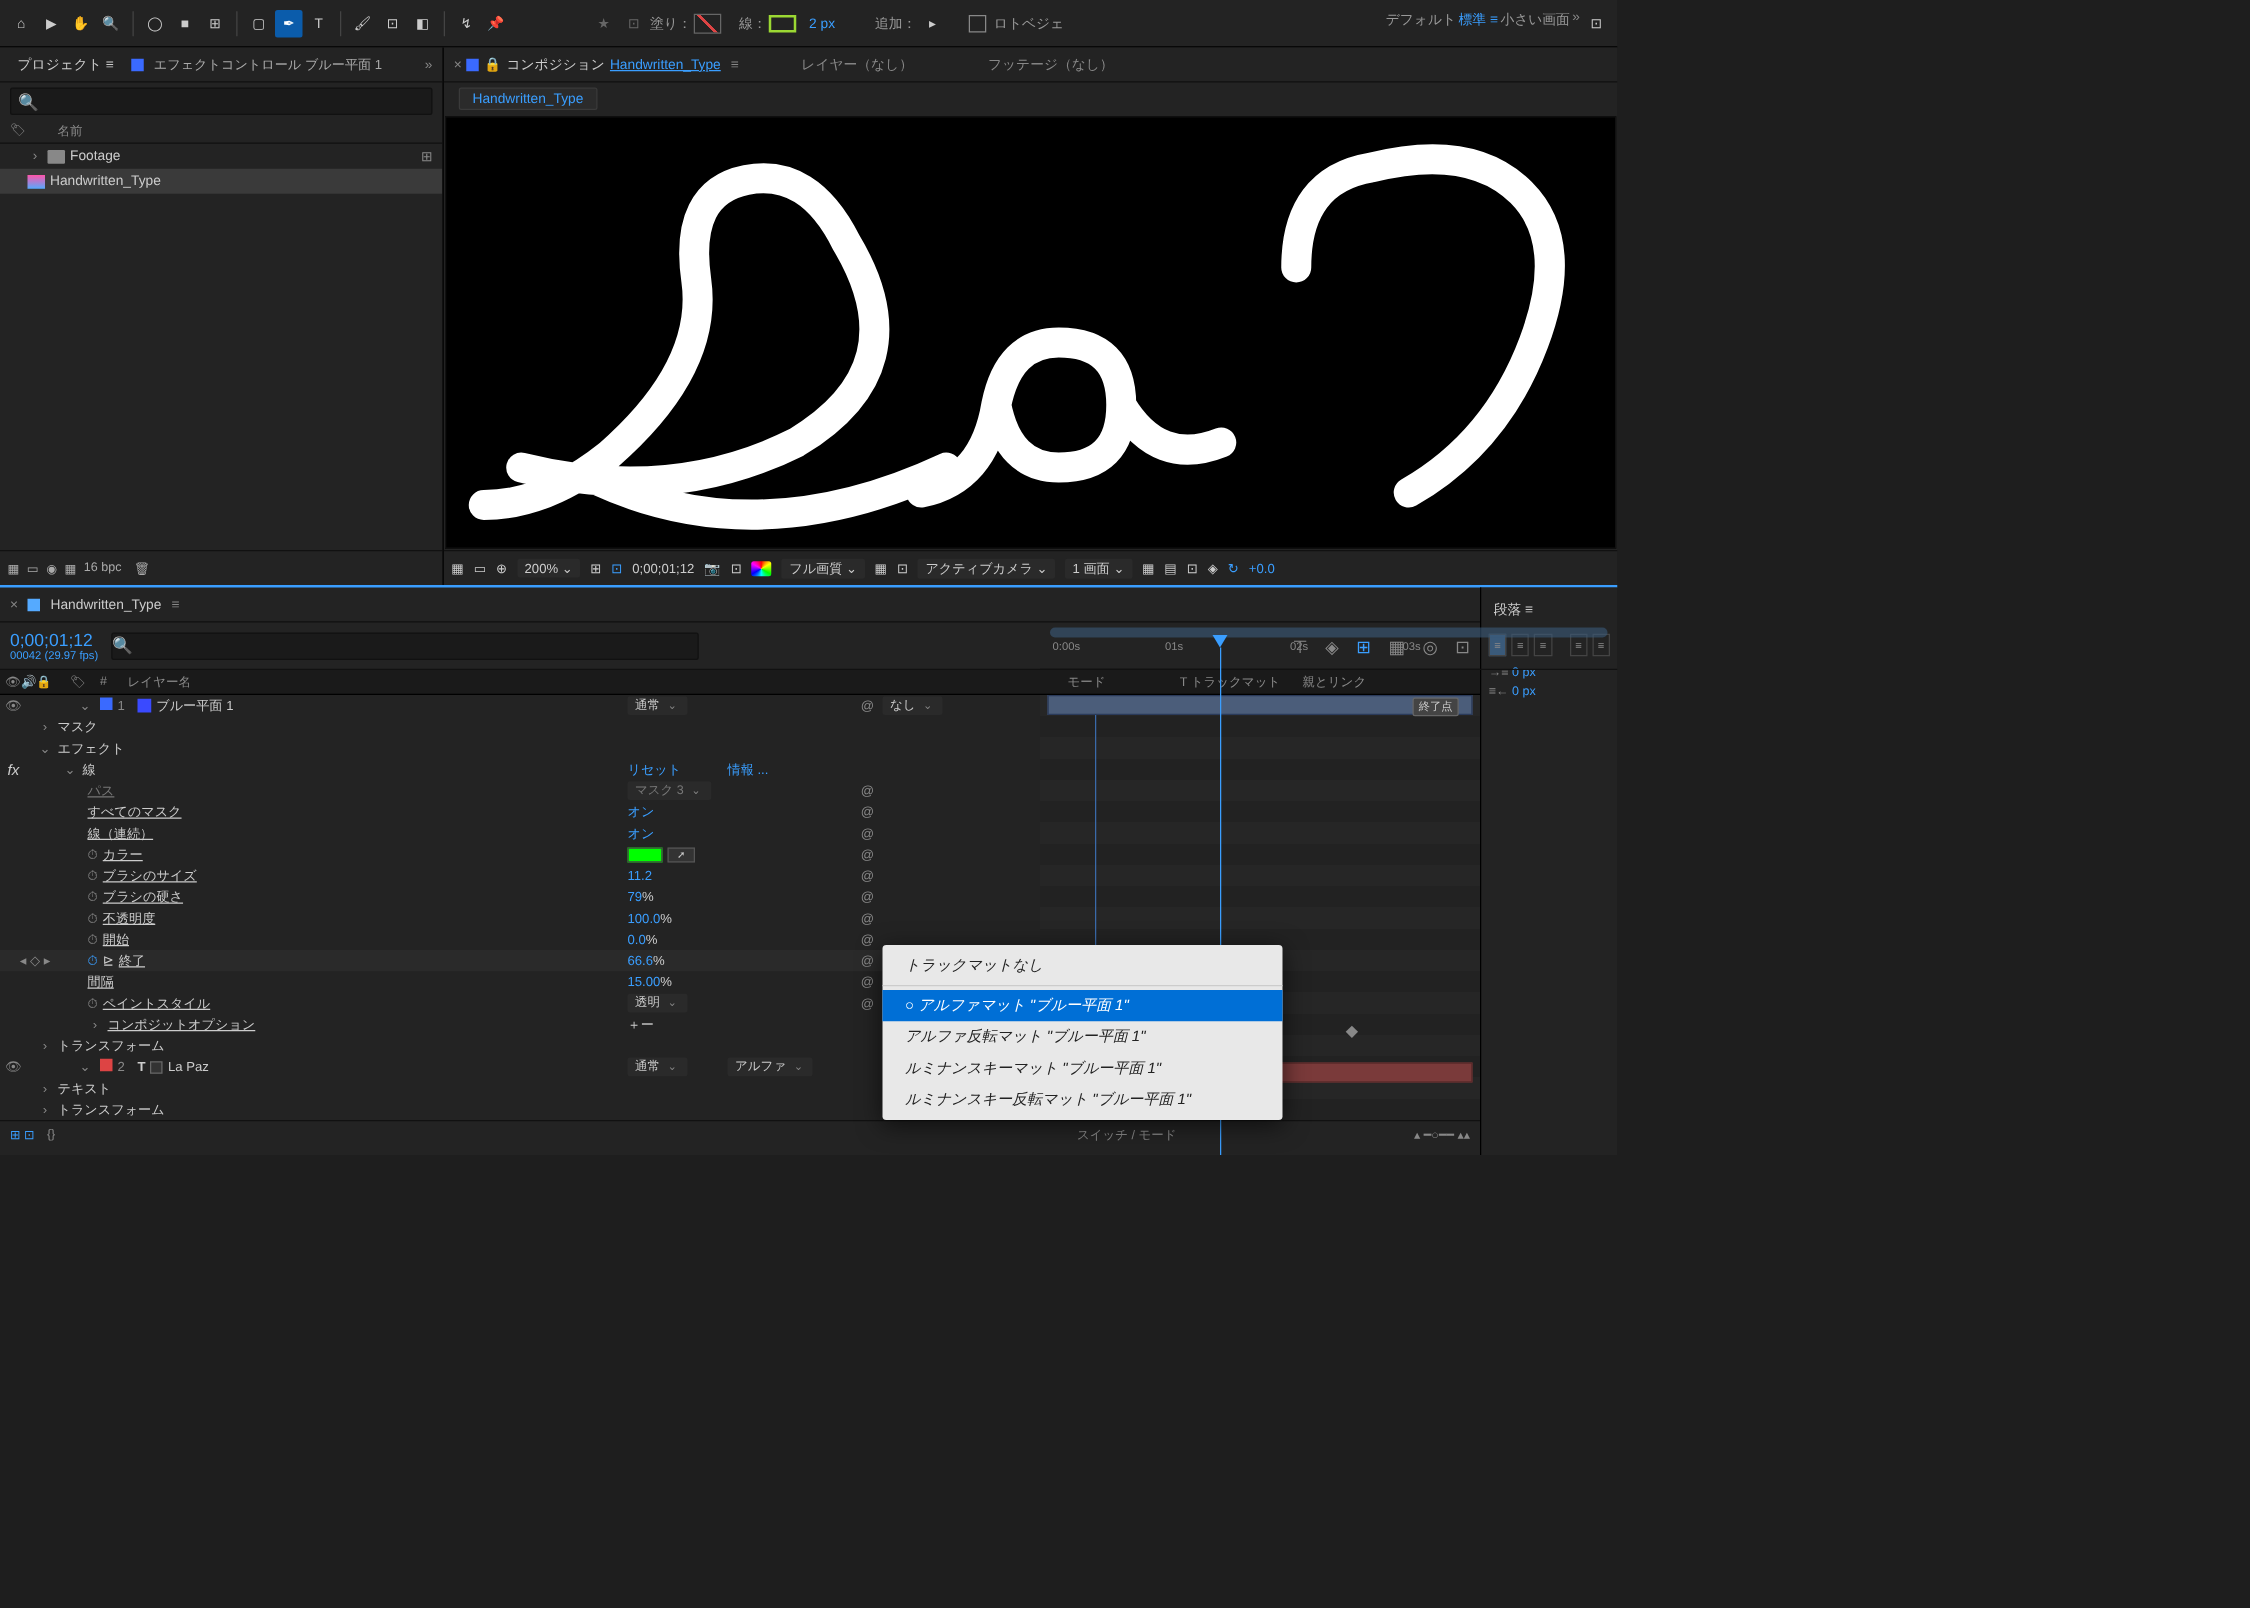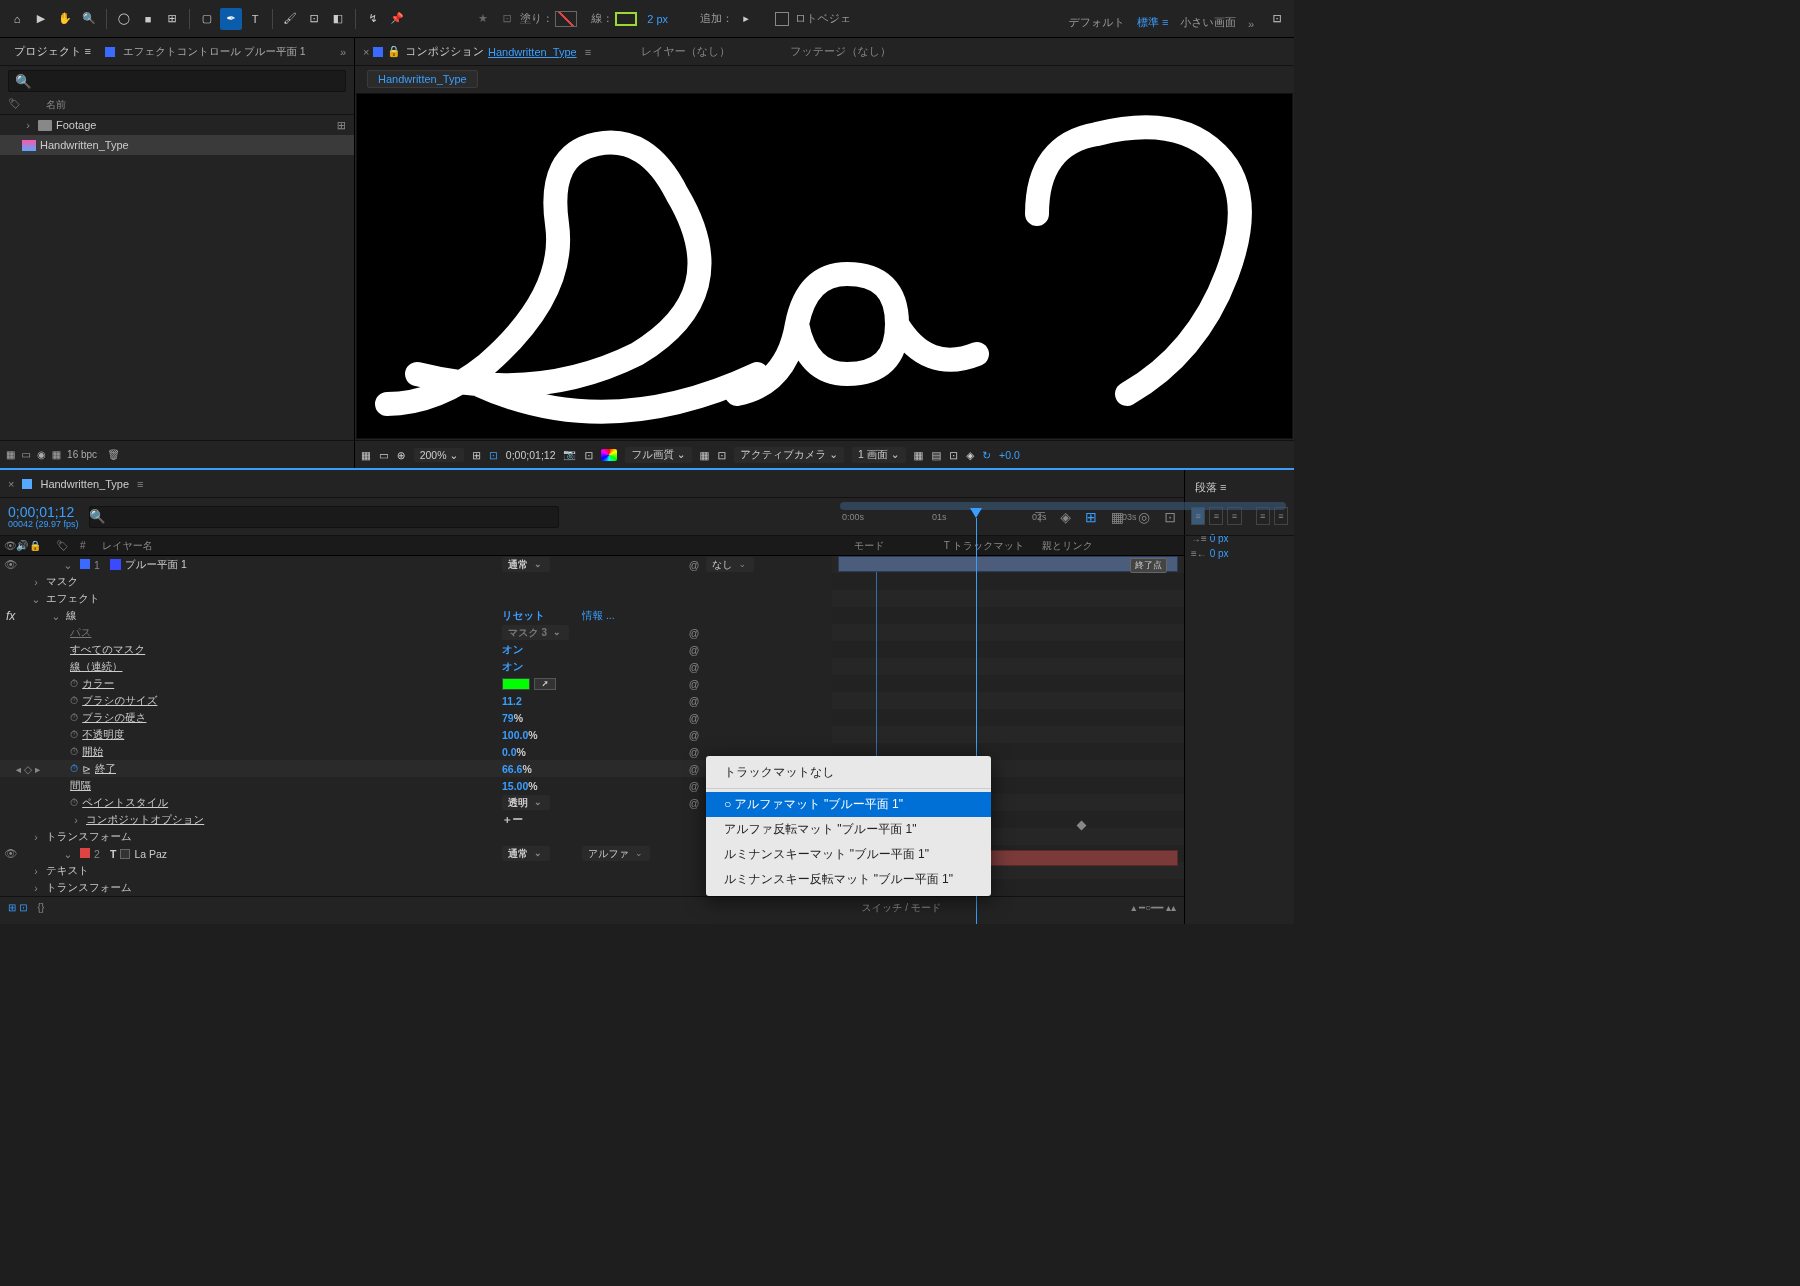--- a/index.html
+++ b/index.html
@@ -1,21 +1,21 @@
 <!DOCTYPE html>
 <html><head>
 <meta charset="utf-8">
 <style>
 * { margin:0; padding:0; box-sizing:border-box; font-family:'Hiragino Kaku Gothic Pro','Meiryo',sans-serif; }
 body { background:#1e1e1e; color:#ccc; font-size:11px; overflow:hidden; width:1294px; height:924px; }
 .toolbar-top { height:38px; background:#232323; display:flex; align-items:center; padding:0 6px; border-bottom:1px solid #000; gap:2px; }
 .tool-icon { width:22px; height:22px; display:flex; align-items:center; justify-content:center; color:#ccc; cursor:pointer; border-radius:2px; }
 .tool-icon.pen { background:#0b5cab; color:#fff; }
 .sep { width:1px; height:20px; background:#444; margin:0 4px; }
-.tb-right { margin-left:auto; display:flex; align-items:flex-end; gap:12px; }
+.tb-right { margin-left:auto; display:flex; align-items:flex-start; gap:2px; }
 .tb-label { color:#999; font-size:11px; }
 .tb-label.active { color:#3a9eff; }
 .stroke-swatch { width:22px; height:14px; border:2px solid #9bd833; background:transparent; display:inline-block; }
 .fill-swatch { width:22px; height:16px; background:linear-gradient(45deg,transparent 45%,#d44 45%,#d44 55%,transparent 55%); border:1px solid #666; display:inline-block; }
 .chk-box { width:14px; height:14px; border:1px solid #888; display:inline-block; }
 
 .main-split { display:flex; height:430px; }
 .left-pane { width:354px; background:#232323; display:flex; flex-direction:column; }
 .panel-tabs { height:28px; display:flex; align-items:center; padding:0 8px; border-bottom:1px solid #111; gap:8px; }
 .panel-tab { color:#ccc; font-size:11px; padding:4px 6px; }
@@ -92,21 +92,21 @@
 .layer-bar { position:absolute; height:16px; background:#4b5d7a; border:1px solid #2a3a5a; top:0; left:6px; right:6px; }
 .layer-bar.red { background:#7a3a3a; border-color:#5a2a2a; top:294px; }
 .kf-marker { position:absolute; left:44px; width:1px; height:310px; background:#3a6aaa; top:16px; }
 
 .layer-row { height:17px; display:flex; align-items:center; font-size:10.5px; }
 .layer-row .eye-col { width:56px; display:flex; gap:2px; padding-left:4px; }
 .layer-row .clr-col { width:24px; text-align:center; }
 .clr-swatch { width:10px; height:10px; display:inline-block; }
 .layer-row .num-col { width:16px; color:#888; }
 .layer-row .name-col { flex:1; display:flex; align-items:center; gap:4px; }
-.layer-row .mode-col { width:80px;font-weight:bold; }
+.layer-row .mode-col { width:80px; }
 .layer-row .matte-col { width:100px; }
 .layer-row .parent-col { width:150px; display:flex; align-items:center; gap:4px; padding-left:4px; }
 .dd-sm { background:#2a2a2a; padding:0 8px 0 6px; height:15px; line-height:15px; display:inline-flex; align-items:center; gap:6px; border-radius:2px; font-size:10px; }
 .dd-sm::after { content:"⌄"; color:#888; font-size:9px; }
 .spiral { color:#888; width:16px; text-align:center; }
 .twirl { color:#888; width:12px; text-align:center; cursor:pointer; }
 .indent1 { padding-left:30px; }
 .indent2 { padding-left:50px; }
 .indent3 { padding-left:70px; }
 .prop-name { color:#ccc; flex:1;text-decoration:underline; }
@@ -115,21 +115,21 @@
 .stopwatch { color:#888; }
 .eye-icon { color:#888; }
 .fxbadge { position:absolute; left:6px; color:#ccc; font-style:italic; font-size:12px; }
 
 .color-chip-row { display:flex; align-items:center; gap:4px; }
 .color-chip { width:28px; height:12px; background:#0f0; border:1px solid #444; }
 .eyedrop { width:22px; height:12px; background:#333; border:1px solid #555; display:flex; align-items:center; justify-content:center; font-size:8px; }
 
 .tl-footer { height:22px; display:flex; align-items:center; padding:0 8px; border-top:1px solid #111; font-size:10px; color:#888; gap:10px; }
 
-.context-menu { position:absolute; left:706px; top:200px; width:285px; background:#e8e8e8; color:#222; border-radius:3px; box-shadow:0 4px 20px rgba(0,0,0,.6); padding:4px 0; z-index:100; font-size:12px; }
+.context-menu { position:absolute; left:706px; top:200px; width:320px; background:#e8e8e8; color:#222; border-radius:3px; box-shadow:0 4px 20px rgba(0,0,0,.6); padding:4px 0; z-index:100; font-size:12px;font-style:italic; }
 .context-menu .mi { padding:4px 18px; }
 .context-menu .mi.sel { background:#006fd6; color:#fff; }
 .context-menu .mi.sel::before { content:"○ "; }
 .context-menu hr { border:none; border-top:1px solid #ccc; margin:3px 0; }
 
 .endpoint-marker { position:absolute; right:10px; top:1px; background:#444; color:#ccc; font-size:9px; padding:0 4px; border-radius:2px; border:1px solid #666; }
 .kf-diamond { position:absolute; width:7px; height:7px; background:#888; transform:rotate(45deg); top:266px; }
 .align-icons { display:flex; gap:4px; }
 .align-icon { width:18px; height:18px; border:1px solid #444; display:flex; align-items:center; justify-content:center; font-size:9px; color:#888; }
 .align-icon.sel { background:#3a5a7a; }

